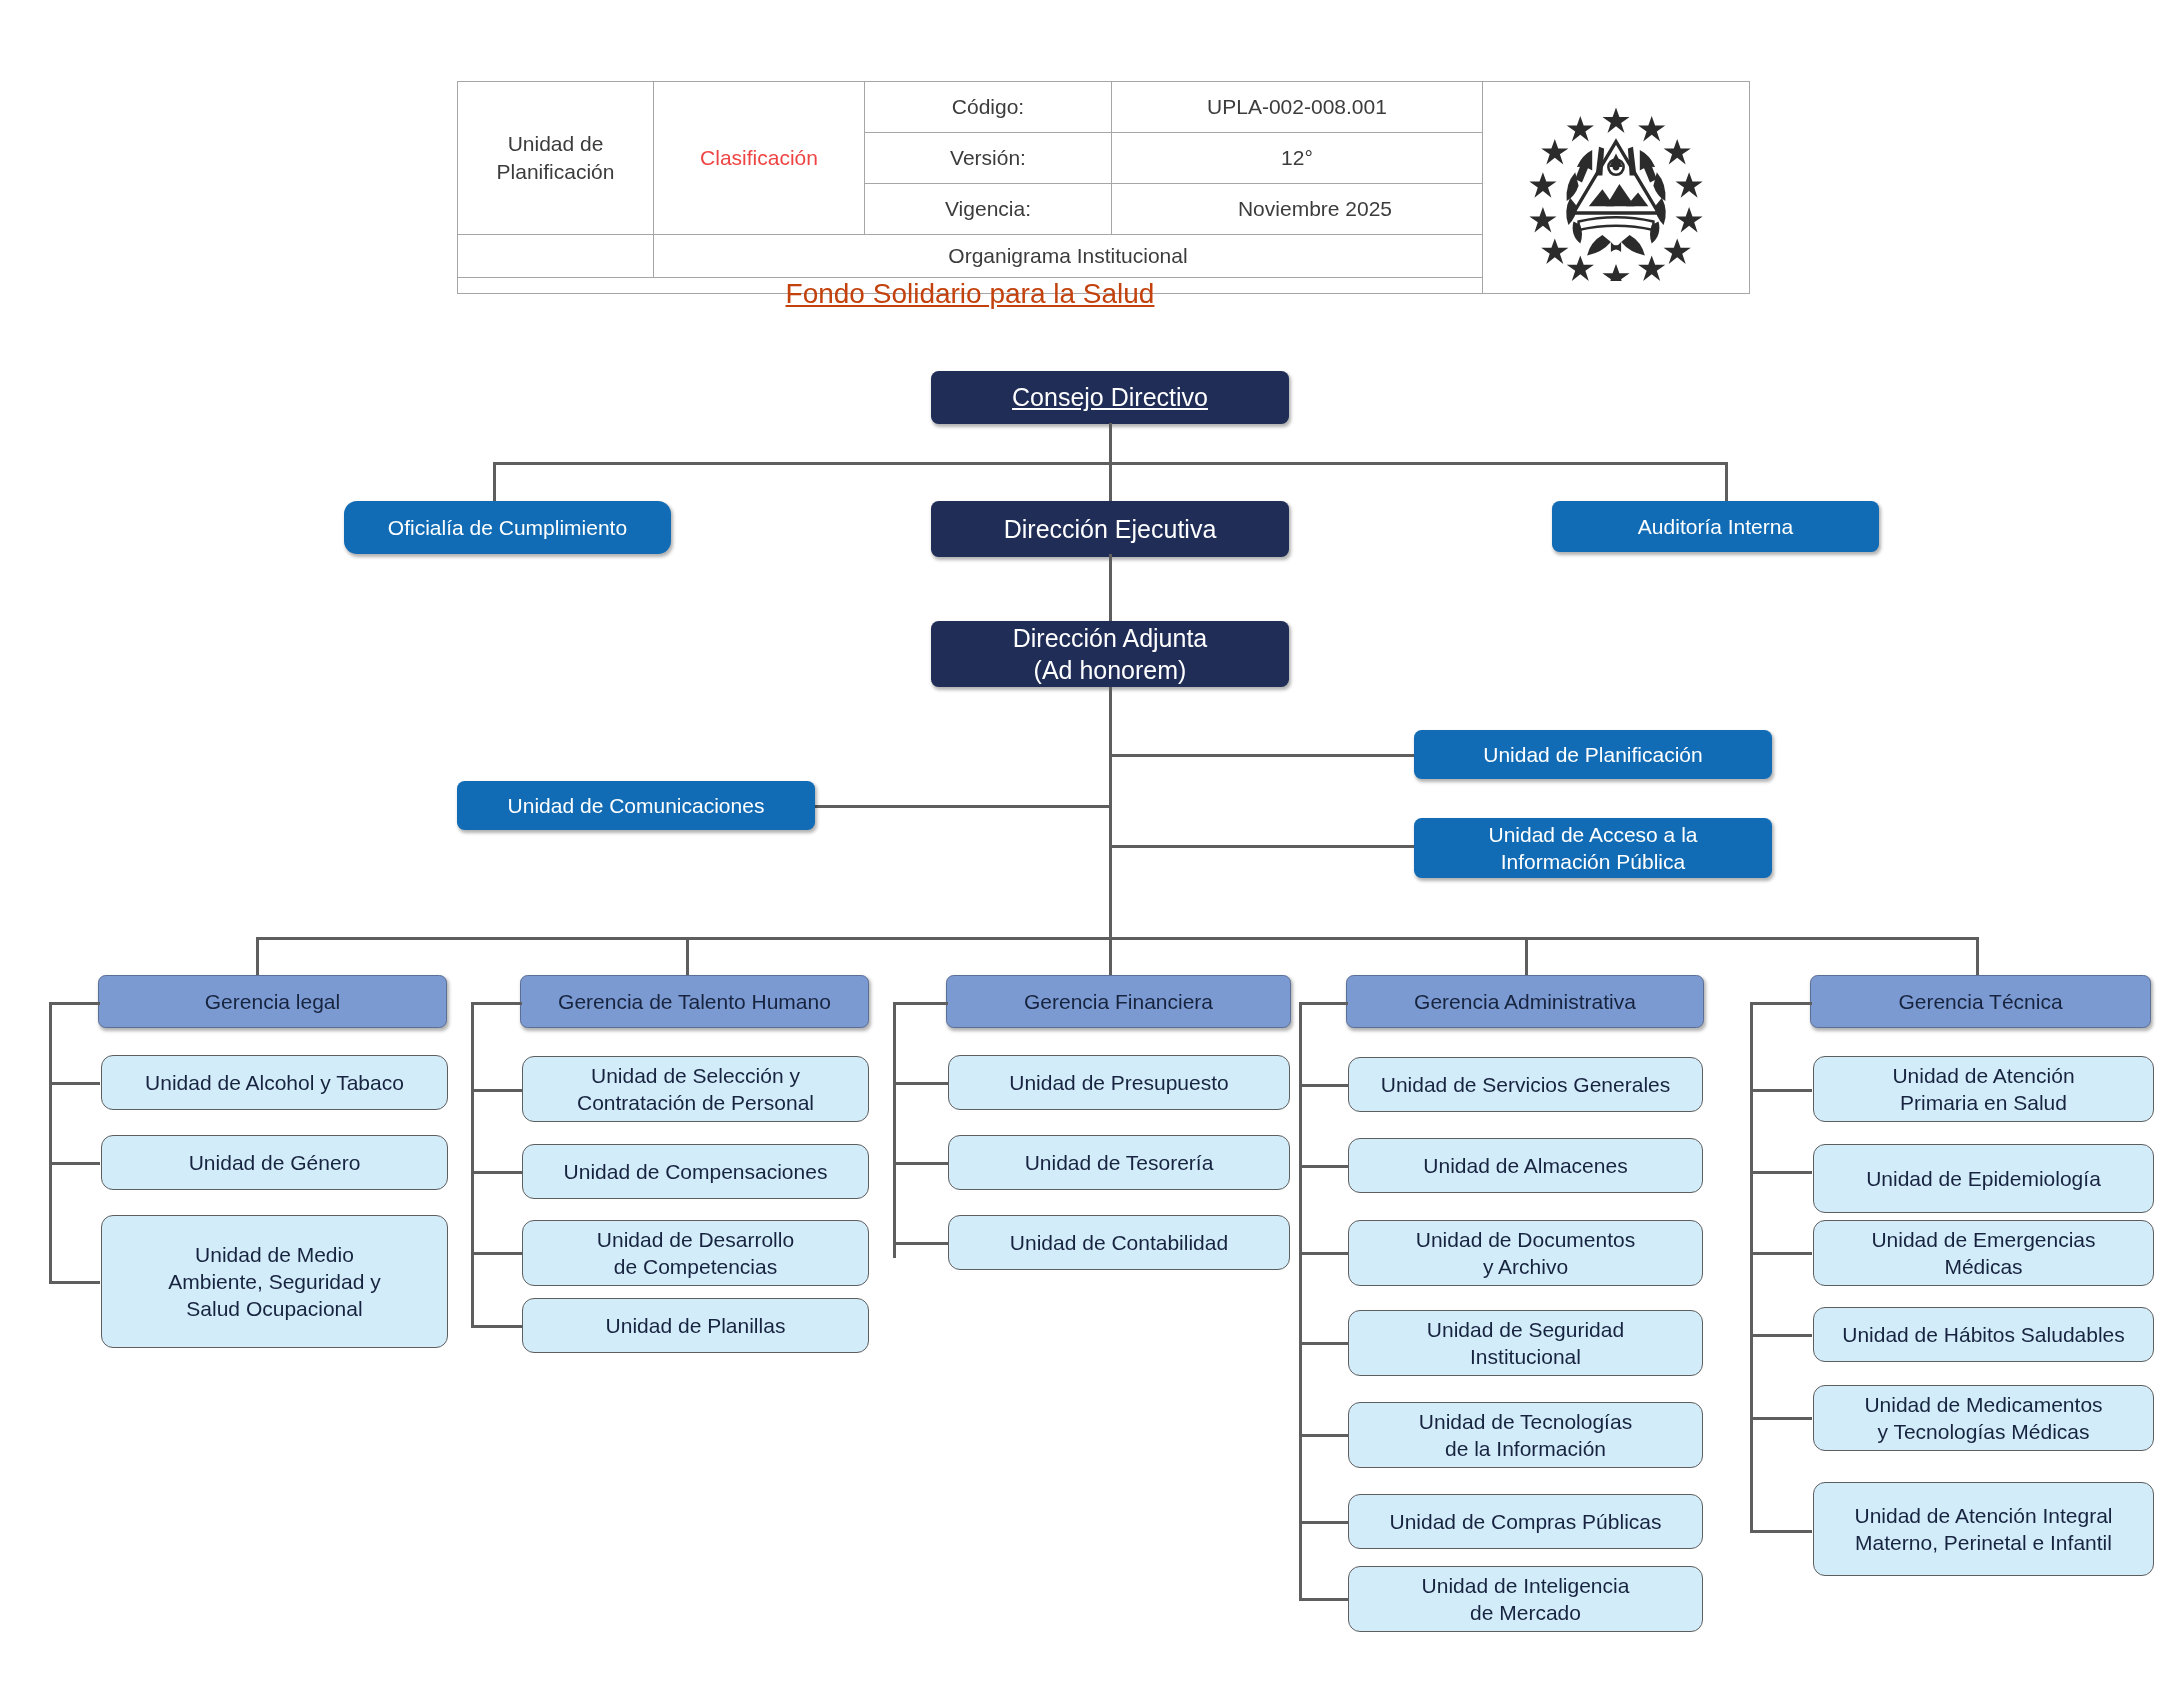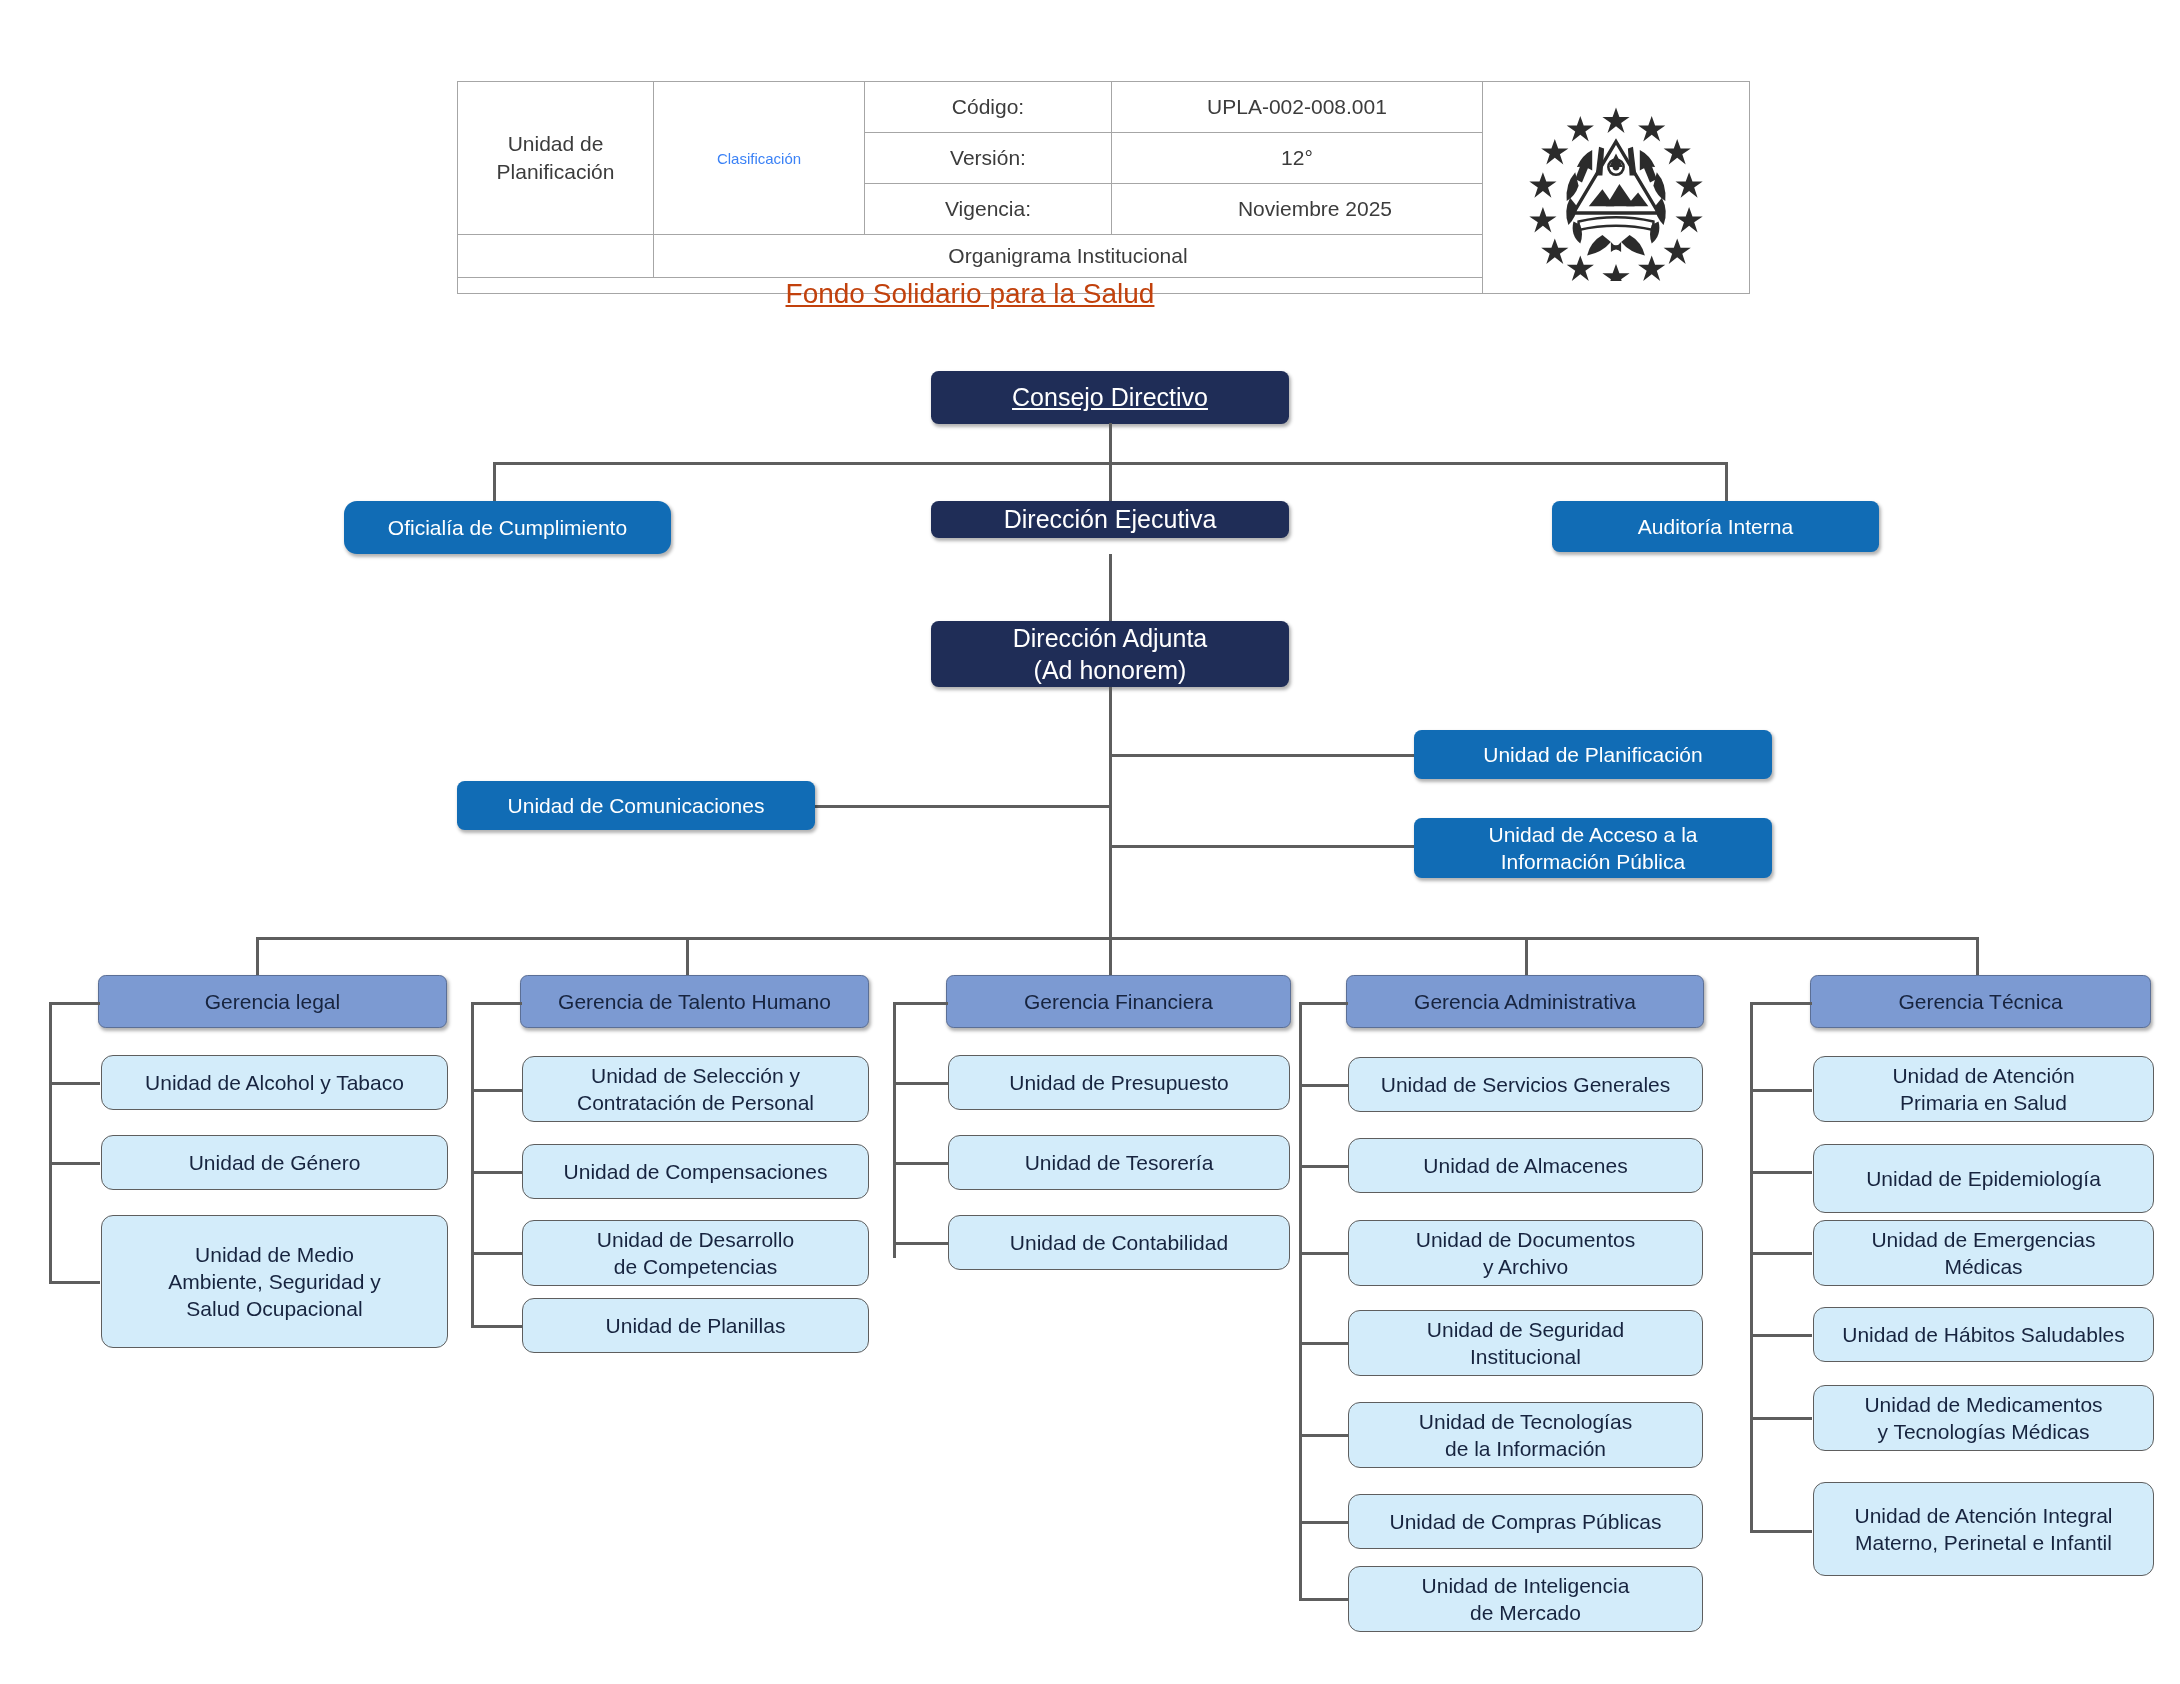--- a/index.html
+++ b/index.html
@@ -58,22 +58,22 @@
     padding: 3.4px 6.8px;
   }
   .hdr-cell-clasif {
     flex: 0 0 211px;
     box-sizing: border-box;
     border-right: 1.7px solid #a6a6a6;
     display: flex;
     align-items: center;
     justify-content: center;
     text-align: center;
-    font-size: 15px;
-    color: #3b82f6;
+    font-size: 21px;
+    color: #ef4444;
   }
   .hdr-kv {
     flex: 1 1 auto;
     display: flex;
     flex-direction: column;
   }
   .hdr-kv-row {
     flex: 1 1 0;
     display: flex;
     box-sizing: border-box;
@@ -276,21 +276,21 @@
   <div class="ln ln-v" style="left:1109px; top:423px; height:40px;"></div>
 
   <div class="ln ln-h" style="left:493px; top:462px; width:1234px;"></div>
 
   <div class="ln ln-v" style="left:493px; top:462px; height:40px;"></div>
   <div class="ln ln-v" style="left:1109px; top:462px; height:40px;"></div>
   <div class="ln ln-v" style="left:1725px; top:462px; height:40px;"></div>
 
   <div class="node node-blue" style="left:344px; top:501px; width:327px; height:53px;border-radius:13px;">Oficialía de Cumplimiento</div>
 
-  <div class="node node-dark" style="left:931px; top:501px; width:358px; height:37px;">Dirección  Ejecutiva</div>
+  <div class="node node-dark" style="left:931px; top:501px; width:358px; height:56px;">Dirección  Ejecutiva</div>
 
   <div class="node node-blue" style="left:1552px; top:501px; width:327px; height:51px;">Auditoría Interna</div>
 
   <div class="ln ln-v" style="left:1109px; top:554px; height:68px;"></div>
 
   <div class="node node-dark" style="left:931px; top:621px; width:358px; height:66px;">
     <span>Dirección  Adjunta<br>(Ad honorem)</span>
   </div>
 
   <div class="ln ln-v" style="left:1109px; top:687px; height:252px;"></div>

